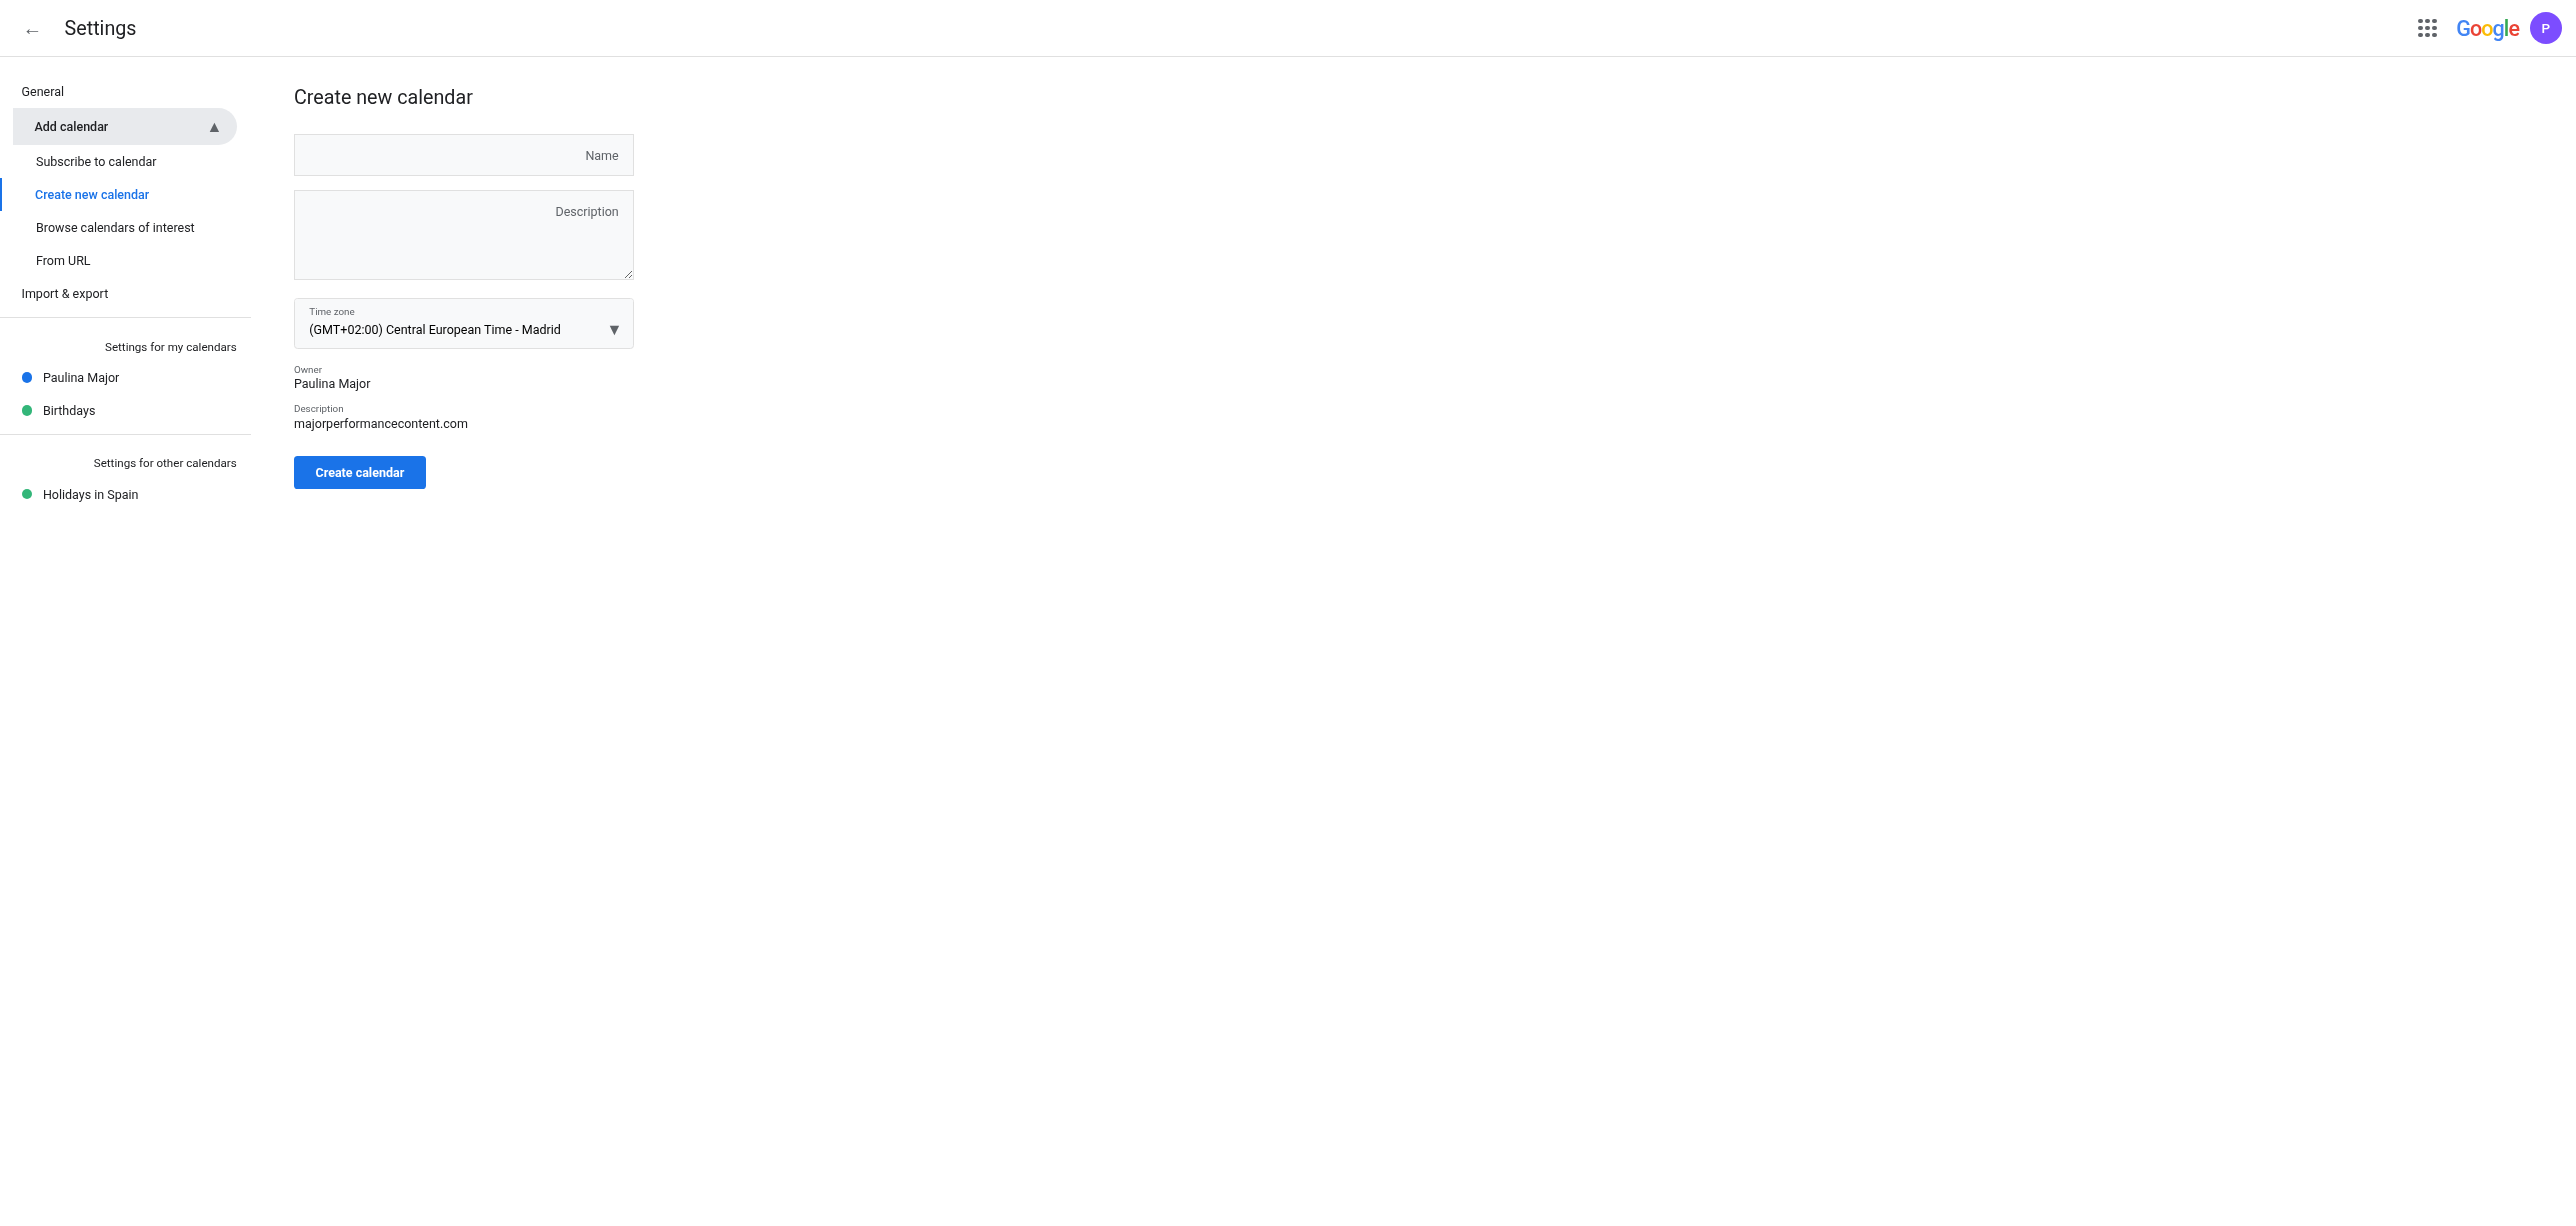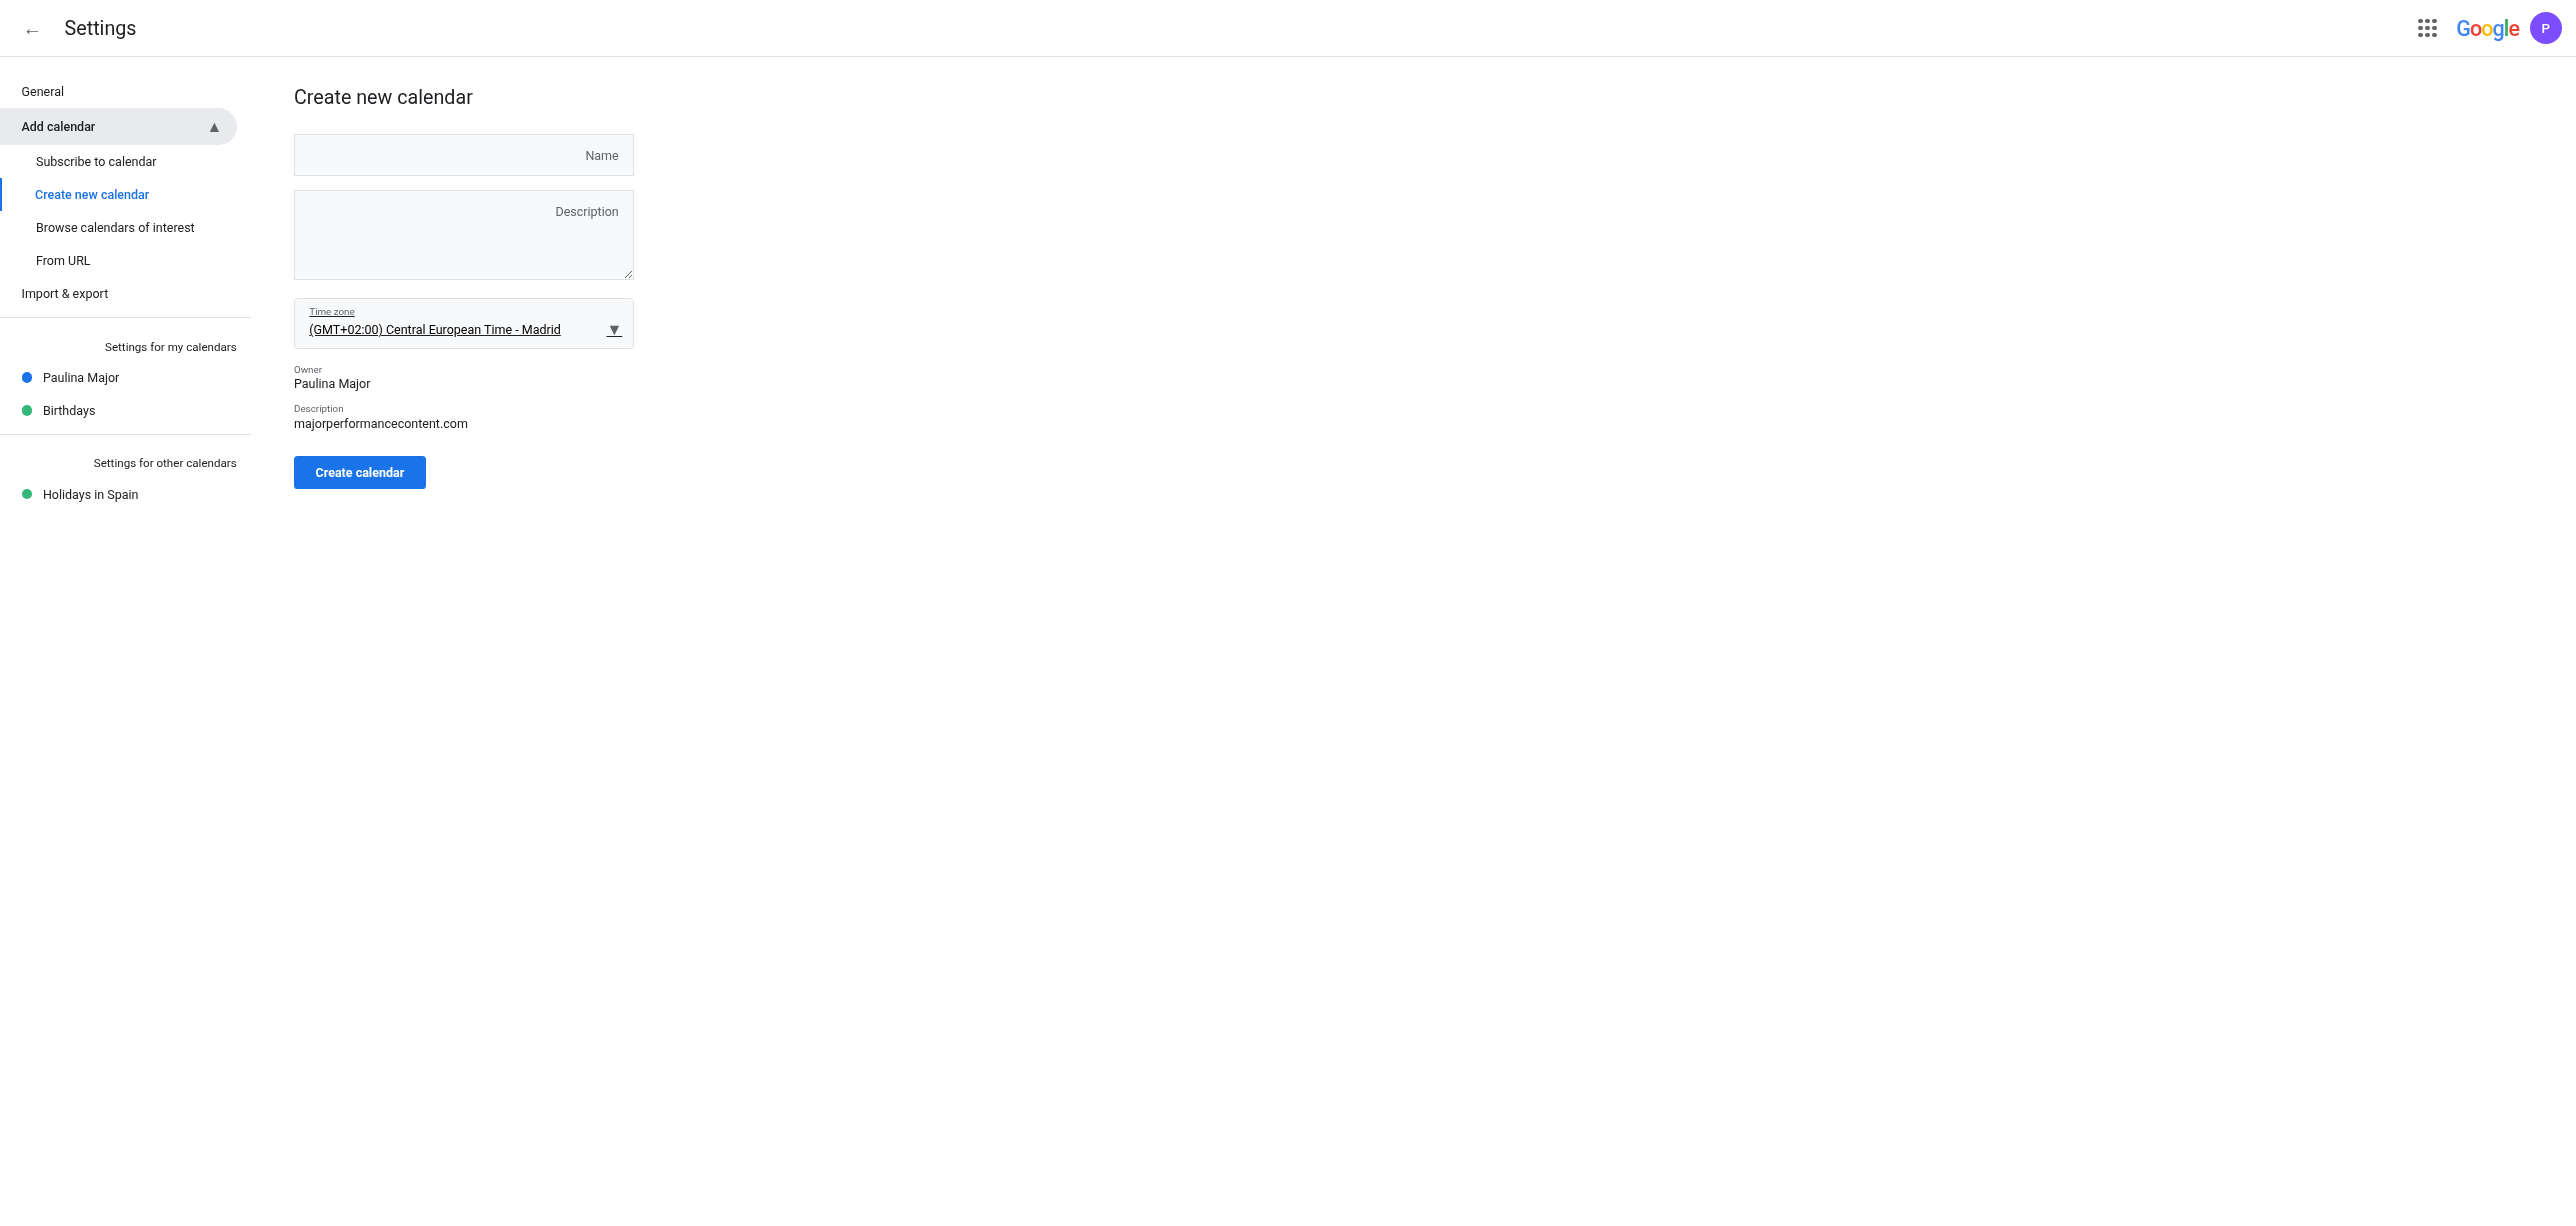--- a/index.html
+++ b/index.html
@@ -111,20 +111,21 @@
       margin-right: 14.3px;
       font-size: 12.5px;
       color: #202124;
       display: flex;
       align-items: center;
       justify-content: space-between;
     }
     .sidebar-item.active {
       background: #e8eaed;
       font-weight: 500;
+      margin-left: 13px;
     }
     .sidebar-item.active .chevron-icon {
       color: #5f6368;
     }
     .sidebar-sub-item {
       padding: 9px 14.3px 9px 36px;
       cursor: pointer;
       border-radius: 0 21.5px 21.5px 0;
       margin-right: 14.3px;
       font-size: 12.5px;
@@ -215,21 +216,20 @@
       border-right: 0.9px solid #e0e0e0;
       border-radius: 3.6px 3.6px 0 0;
       display: block;
     }
     .select-container {
       border: 0.9px solid #e0e0e0;
       border-radius: 3.6px;
       background: #f8f9fa;
       overflow: hidden;
       margin-bottom: 14.3px;
-      text-decoration: underline;
     }
     .select-container .select-label {
       border: none;
       border-radius: 0;
       font-size: 9.8px;
       color: #5f6368;
       padding: 7.2px 14.3px 0;
       background: #f8f9fa;
       display: block;
     }

